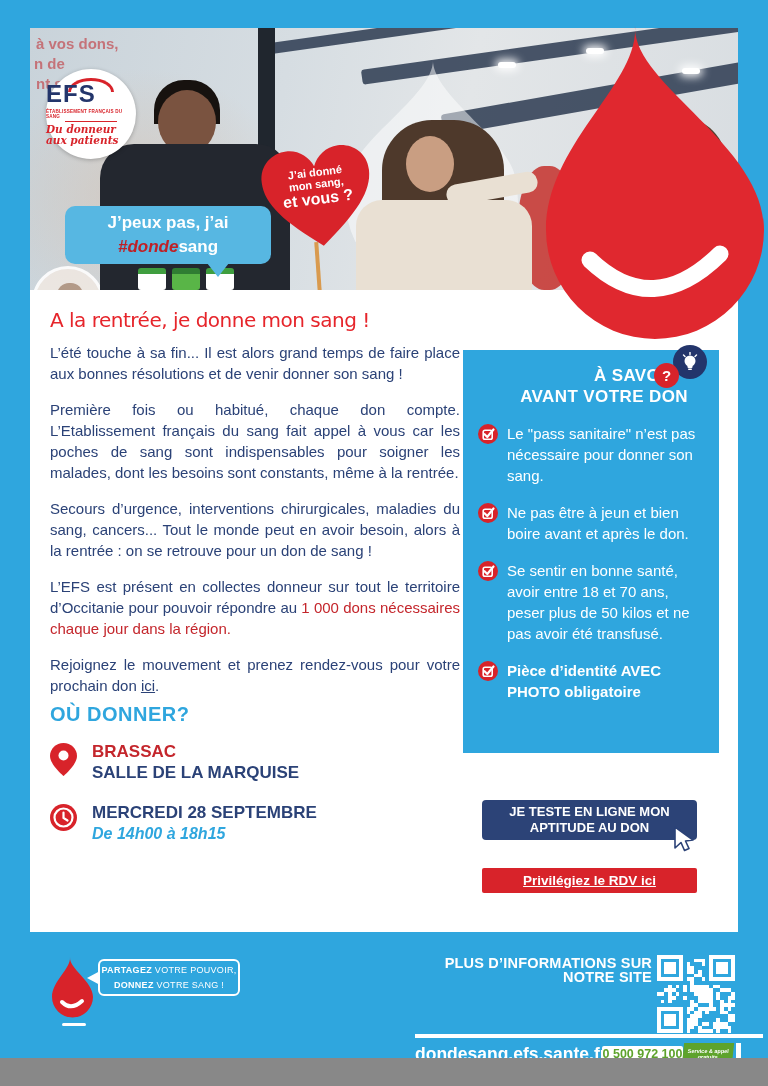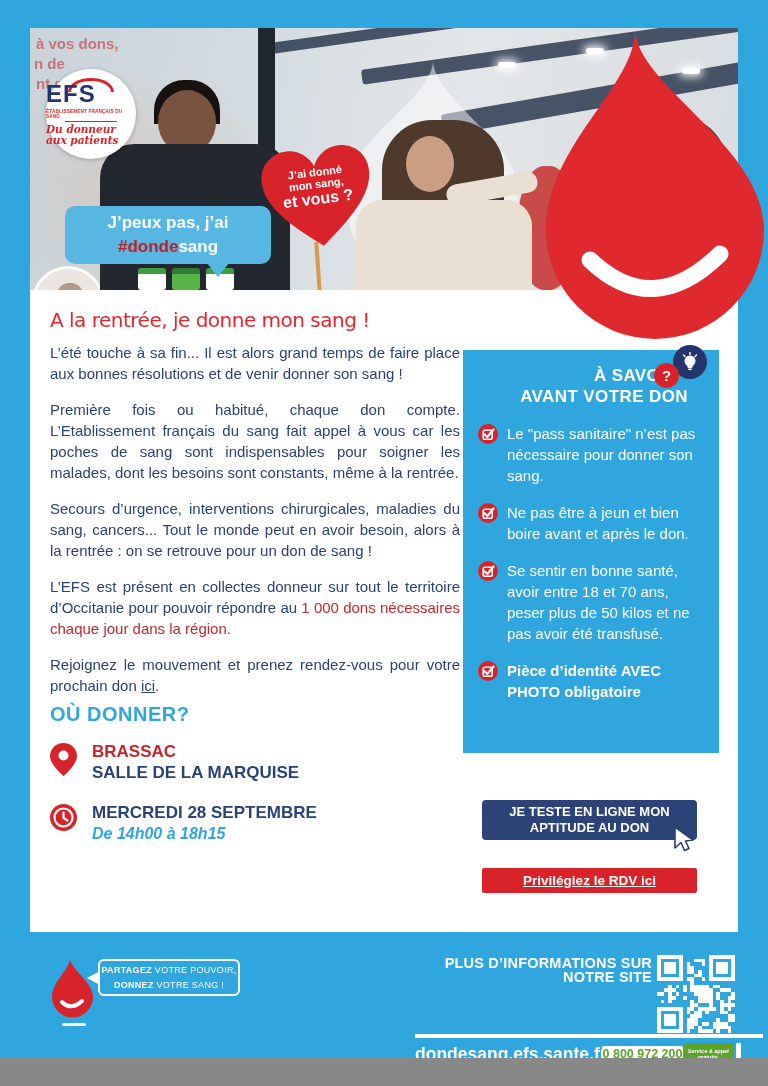--- a/index.html
+++ b/index.html
@@ -43,21 +43,21 @@
   .red-blob{ position:absolute; left:488px; top:138px; width:58px; height:124px; border-radius:45%; background:#c63a35; opacity:.9; }
   .w2-hair{ position:absolute; left:598px; top:90px; width:98px; height:136px; border-radius:44px 44px 30px 30px; background:#55402f; }
   .w2-head{ left:612px; top:106px; width:44px; height:52px; background:#d3a98c; }
   .w2-glasses{ position:absolute; left:618px; top:92px; width:40px; height:9px; border-radius:4px; background:#22262c; }
   .w2-torso{ position:absolute; left:572px; top:166px; width:136px; height:96px; border-radius:26px 26px 0 0; background:#ecd6c9; }
   .carton{ position:absolute; top:240px; width:28px; height:22px; background:#fff; border-top:6px solid #3f9e3f; border-radius:3px; }
   .carton.c2{ background:#59b547; border-top-color:#2f7d32; }
   
   .bubble{ position:absolute; left:35px; top:178px; width:206px; height:58px; background:#57b7e2;
     border-radius:10px; color:#fff; font-weight:bold; font-size:17px; line-height:24px; text-align:center; padding-top:5px; }
-  .bubble .hash{ color:#bf2026; }
+  .bubble .hash{ color:#bf2026;font-style:italic; }
   .bubble .tail{ position:absolute; left:142px; bottom:-13px; width:0; height:0;
     border-left:11px solid transparent; border-right:11px solid transparent; border-top:14px solid #57b7e2; }
   
   .heart-sign{ position:absolute; left:232px; top:118px; width:112px; height:104px; transform:rotate(-7deg); }
   .heart-sign svg{ position:absolute; left:0; top:0; }
   .heart-txt{ position:absolute; left:0; top:20px; width:112px; text-align:center; color:#fff; font-weight:bold; }
   .heart-txt .s{ font-size:11px; line-height:12px; display:block; }
   .heart-txt .l{ font-size:16px; line-height:18px; display:block; }
   .stick{ position:absolute; left:286px; top:214px; width:4px; height:50px; background:#d99a4e; transform:rotate(-4deg); }
   
@@ -478,20 +478,20 @@
       <rect x="14" y="0" width="7" height="7" fill="#fff"></rect>
       <rect x="15" y="1" width="5" height="5" fill="#2FA6DE"></rect>
       <rect x="16" y="2" width="3" height="3" fill="#fff"></rect>
       <rect x="0" y="14" width="7" height="7" fill="#fff"></rect>
       <rect x="1" y="15" width="5" height="5" fill="#2FA6DE"></rect>
       <rect x="2" y="16" width="3" height="3" fill="#fff"></rect>
     </svg>
 
   <div class="f-line"></div>
   <div class="f-site">dondesang.efs.sante.fr</div>
-  <div class="f-phone">0 800 972 200</div>
+  <div class="f-phone">0 500 972 100</div>
   <div class="f-flag">
     <div>Service &amp; appel</div>
     <div>gratuits</div>
   </div>
   <div class="f-vbar"></div>
 
 </div>
 
 </body></html>

